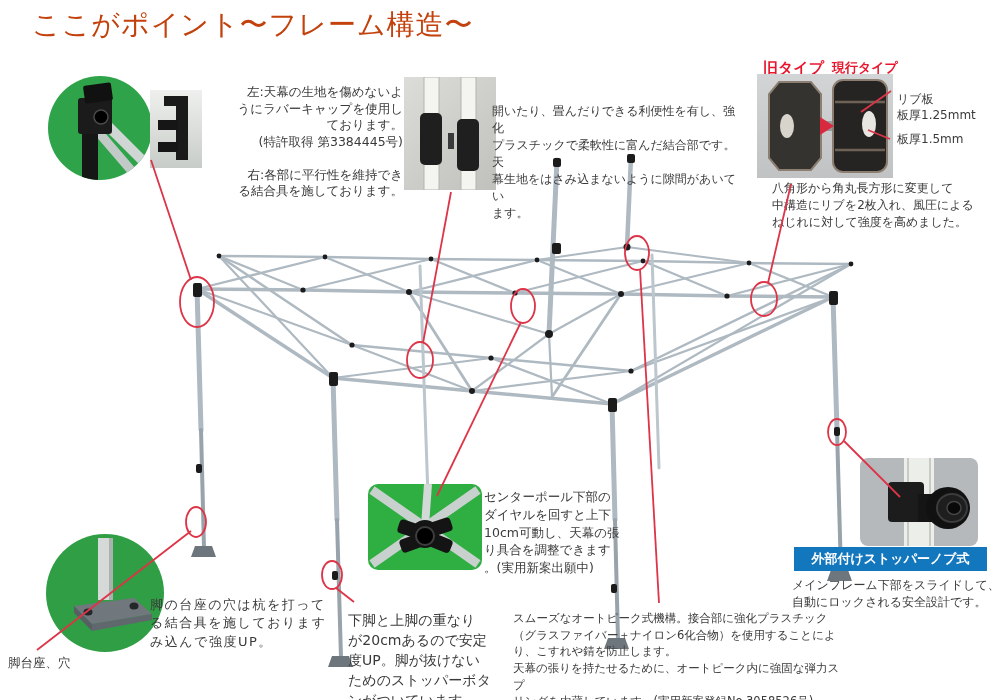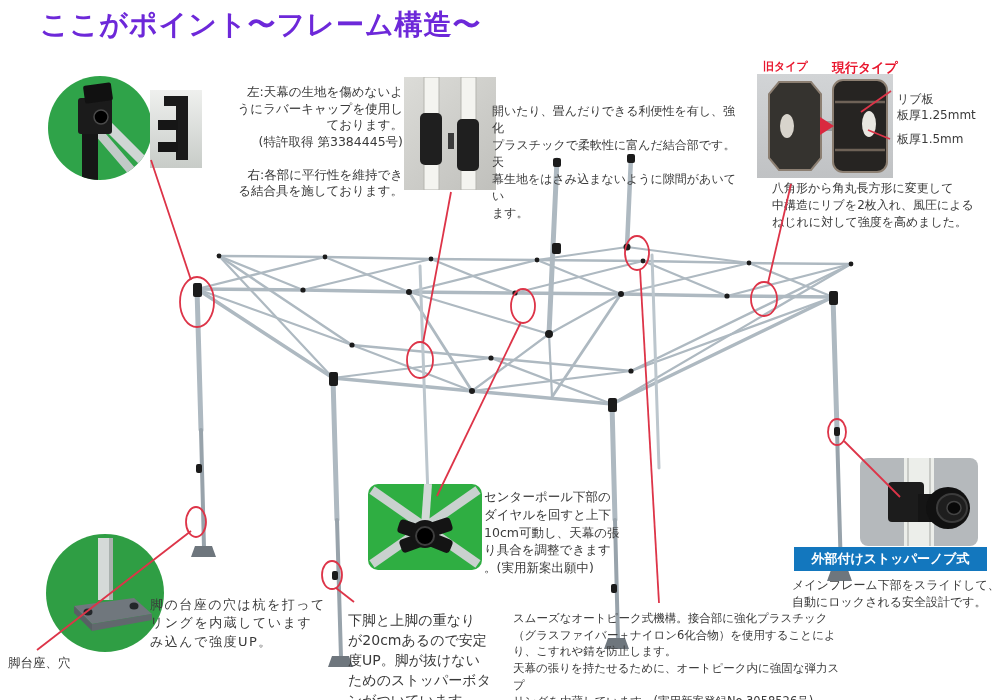--- a/index.html
+++ b/index.html
@@ -1,21 +1,21 @@
 <!DOCTYPE html>
 <html><head>
 <meta charset="utf-8">
 <style>
   html,body{margin:0;padding:0;background:#ffffff;}
   #stage{position:relative;width:1000px;height:700px;overflow:hidden;background:#fff;
          font-family:"DejaVu Sans","Liberation Sans",sans-serif;color:#333;}
   .abs{position:absolute;}
   .txt{position:absolute;font-size:12.5px;line-height:1.42;color:#3a3a3a;white-space:pre-line;}
   .red{color:#e8162d;font-weight:bold;}
-  #title{position:absolute;left:40px;top:6px;font-size:28px;font-weight:bold;color:#6d28d9;letter-spacing:1px;}
+  #title{position:absolute;left:32px;top:6px;font-size:28px;font-weight:normal;color:#c2410c;letter-spacing:1px;}
   .photo{position:absolute;overflow:hidden;}
   .greencirc{border-radius:50%;background:#2fa349;}
   svg{display:block;}
   #badge{position:absolute;left:794px;top:547px;width:193px;height:24px;background:#1377be;
          color:#fff;font-size:13px;font-weight:bold;text-align:center;line-height:24px;}
   .overlay{pointer-events:none;}
 </style>
 </head>
 <body>
 
@@ -167,21 +167,21 @@
       <rect x="44" y="56" width="6" height="16" fill="#3a3a3a"></rect>
       <rect x="16" y="36" width="22" height="52" rx="5" fill="#1f1f1f"></rect>
       <rect x="53" y="42" width="22" height="52" rx="5" fill="#1f1f1f"></rect>
     </svg>
   </div>
   <div class="txt" style="left:492px;top:80px;width:246px;font-size:12px;margin-top:23px;">開いたり、畳んだりできる利便性を有し、強化
 プラスチックで柔軟性に富んだ結合部です。天
 幕生地をはさみ込まないように隙間があいてい
 ます。</div>
 
-  <div class="abs red" style="left:763px;top:59px;font-size:11px;">旧タイプ</div>
+  <div class="abs red" style="left:763px;top:59px;font-size:15px;">旧タイプ</div>
   <div class="abs red" style="left:832px;top:59px;font-size:13px;">現行タイプ</div>
   <div class="photo" style="left:757px;top:74px;width:136px;height:104px;background:linear-gradient(180deg,#d2d4d6,#c0c2c4);">
     <svg width="136" height="104" viewBox="0 0 136 104">
       <rect x="58" y="47" width="24" height="10" fill="#97999b"></rect>
       <polygon points="22,8 54,8 64,20 64,84 54,96 22,96 12,84 12,20" fill="#35332f" stroke="#8c7f72" stroke-width="2"></polygon>
       <ellipse cx="30" cy="52" rx="7" ry="12" fill="#d8d4cc"></ellipse>
       <rect x="76" y="6" width="54" height="92" rx="10" fill="#262422" stroke="#8c7f72" stroke-width="2"></rect>
       <line x1="78" y1="28" x2="128" y2="28" stroke="#6e6257" stroke-width="2.5"></line>
       <line x1="78" y1="76" x2="128" y2="76" stroke="#6e6257" stroke-width="2.5"></line>
       <ellipse cx="112" cy="50" rx="7" ry="13" fill="#e8e6e0"></ellipse>
@@ -222,21 +222,21 @@
       <rect x="52" y="4" width="15" height="62" fill="#d5dad8"></rect>
       <rect x="63" y="4" width="4" height="62" fill="#aab2af"></rect>
       <polygon points="28,72 88,64 106,80 46,90" fill="#70777d"></polygon>
       <polygon points="28,72 46,90 46,97 28,79" fill="#585f64"></polygon>
       <polygon points="46,90 106,80 106,86 46,97" fill="#61686d"></polygon>
       <ellipse cx="42" cy="78" rx="4.5" ry="3.5" fill="#23272a"></ellipse>
       <ellipse cx="88" cy="72" rx="4.5" ry="3.5" fill="#23272a"></ellipse>
     </svg>
   </div>
   <div class="txt" style="left:150px;top:596px;width:215px;font-size:13px;letter-spacing:1.5px;">脚の台座の穴は杭を打って
-リングを内蔵しています
+る結合具を施しております
 み込んで強度UP。</div>
   <div class="txt" style="left:8px;top:654px;width:120px;">脚台座、穴</div>
 
   <div class="txt" style="left:348px;top:611px;width:150px;font-size:14px;">下脚と上脚の重なり
 が20cmあるので安定
 度UP。脚が抜けない
 ためのストッパーボタ
 ンがついています。</div>
 
   <div class="txt" style="left:513px;top:610px;width:330px;font-size:11.5px;line-height:1.45;">スムーズなオートピーク式機構。接合部に強化プラスチック

